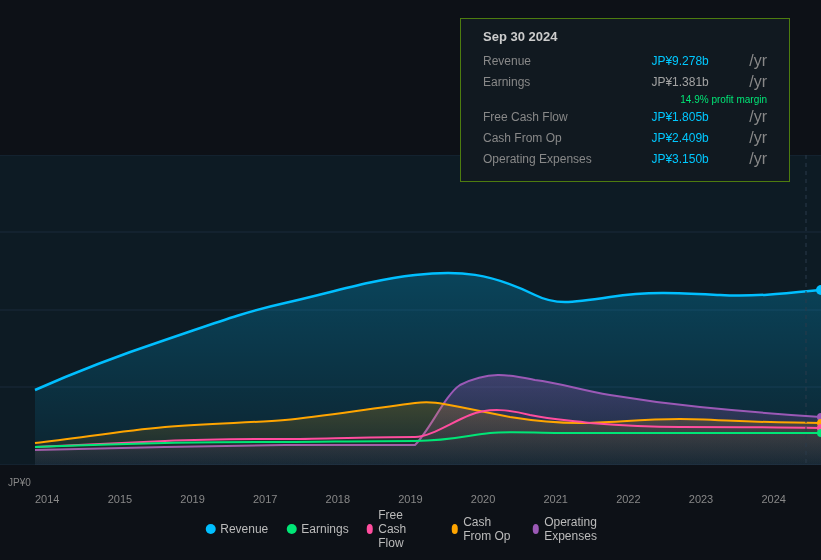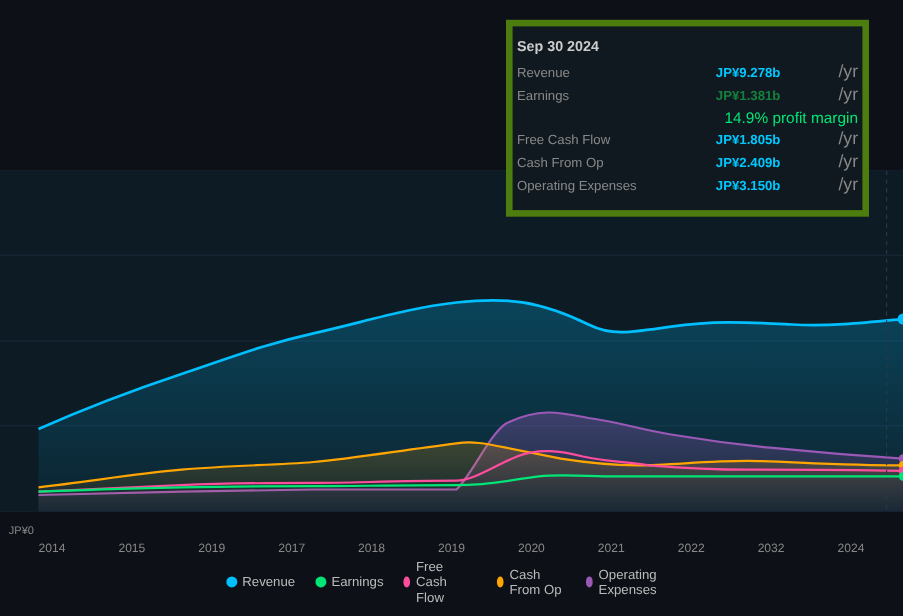--- a/index.html
+++ b/index.html
@@ -17,22 +17,22 @@
       position: relative;
       width: 821px;
       height: 560px;
     }
 
     .tooltip-box {
       position: absolute;
       top: 18px;
       left: 460px;
       background: #111920;
-      border: 6px solid #4d7c0f;
-      padding: 10px 4px;
+      border: 1px solid #4d7c0f;
+      padding: 10px 22px;
       min-width: 330px;
       z-index: 10;
     }
 
     .tooltip-date {
       font-size: 13px;
       font-weight: bold;
       color: #ccc;
       margin-bottom: 8px;
     }
@@ -44,38 +44,38 @@
       font-size: 12px;
       margin-bottom: 3px;
       color: #888;
     }
 
     .tooltip-row .label {
       min-width: 130px;
     }
 
     .tooltip-row .value {
-      font-weight: bold;
+      font-weight: normal;
       color: #00c8ff;
     }
 
     .tooltip-row .value.green {
-      color: #15803d;
+      color: #a3a3a3;
     }
 
     .tooltip-row .suffix {
       color: #888;
       margin-left: 2px;
       font-size: 16px;
     }
 
     .profit-margin-row {
       display: flex;
       justify-content: flex-end;
-      font-size: 14px;
+      font-size: 10px;
       color: #00e676;
       margin-bottom: 3px;
     }
 
     .y-axis-label {
       position: absolute;
       top: 155px;
       left: 8px;
       font-size: 11px;
       color: #888;
@@ -245,21 +245,21 @@
   <div class="x-axis">
     <span class="x-label">2014</span>
     <span class="x-label">2015</span>
     <span class="x-label">2019</span>
     <span class="x-label">2017</span>
     <span class="x-label">2018</span>
     <span class="x-label">2019</span>
     <span class="x-label">2020</span>
     <span class="x-label">2021</span>
     <span class="x-label">2022</span>
-    <span class="x-label">2032</span>
+    <span class="x-label">2023</span>
     <span class="x-label">2024</span>
   </div>
 
   <div class="legend">
     <div class="legend-item">
       <div class="legend-dot" style="background:#00bfff;"></div>
       <span>Revenue</span>
     </div>
     <div class="legend-item">
       <div class="legend-dot" style="background:#00e676;"></div>

